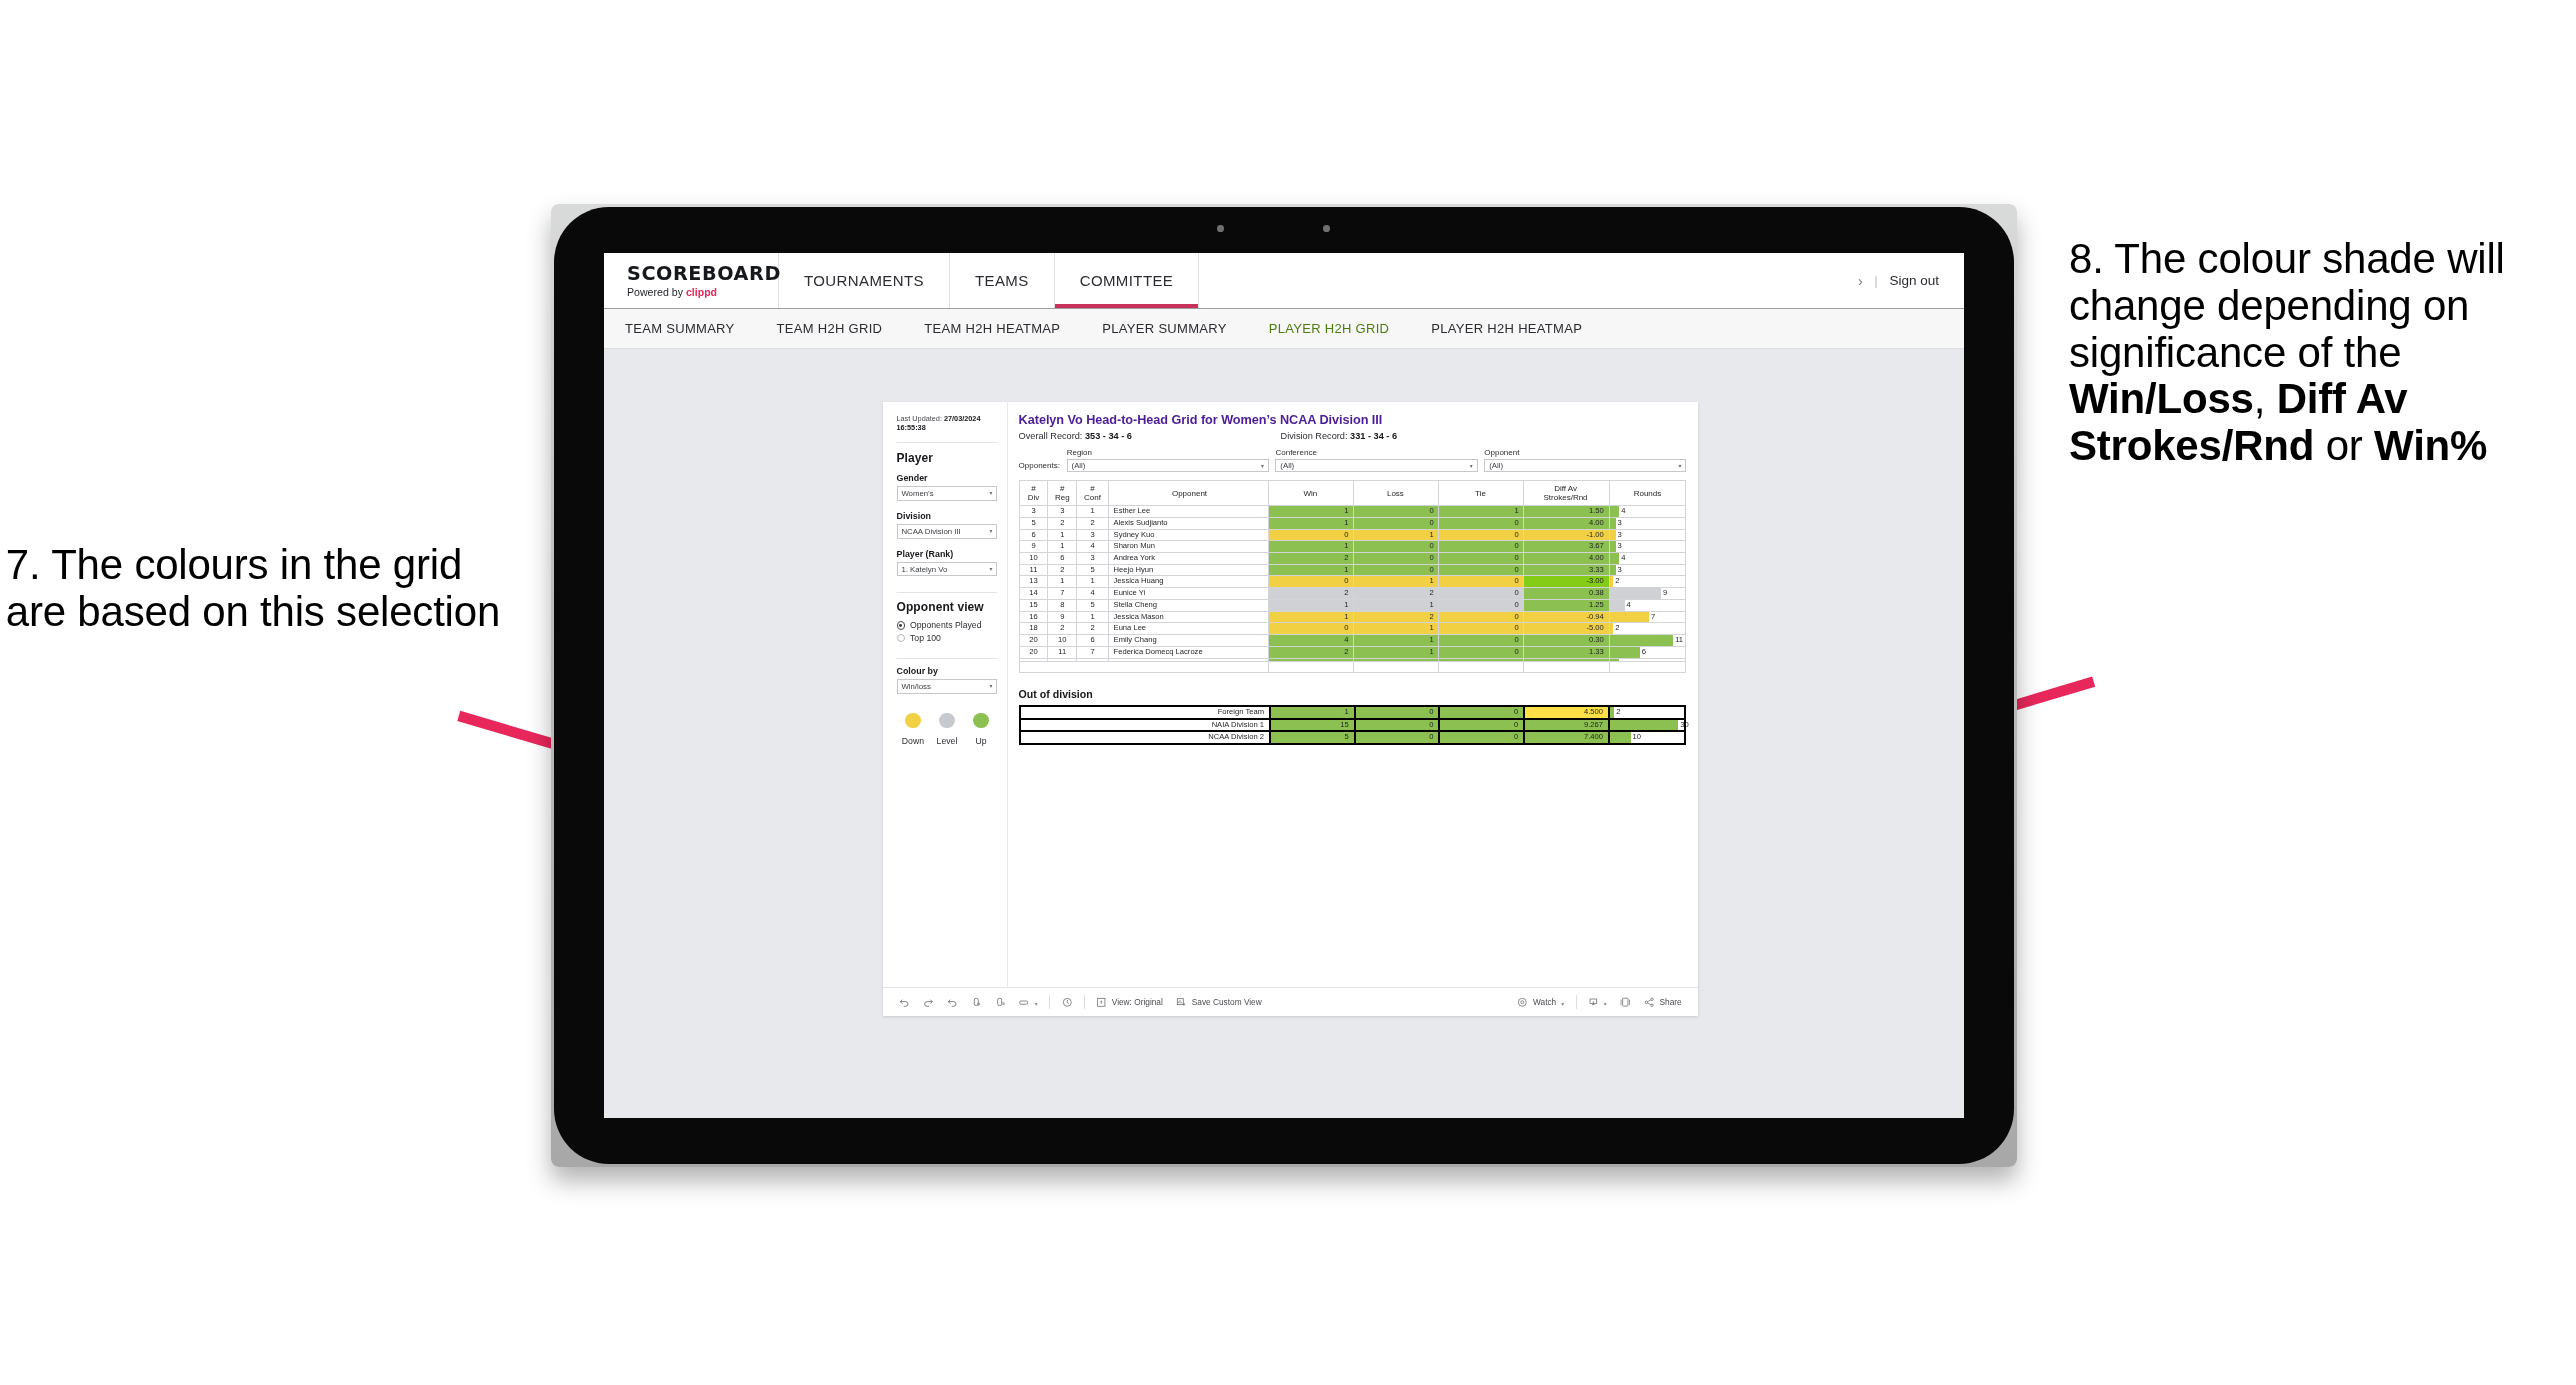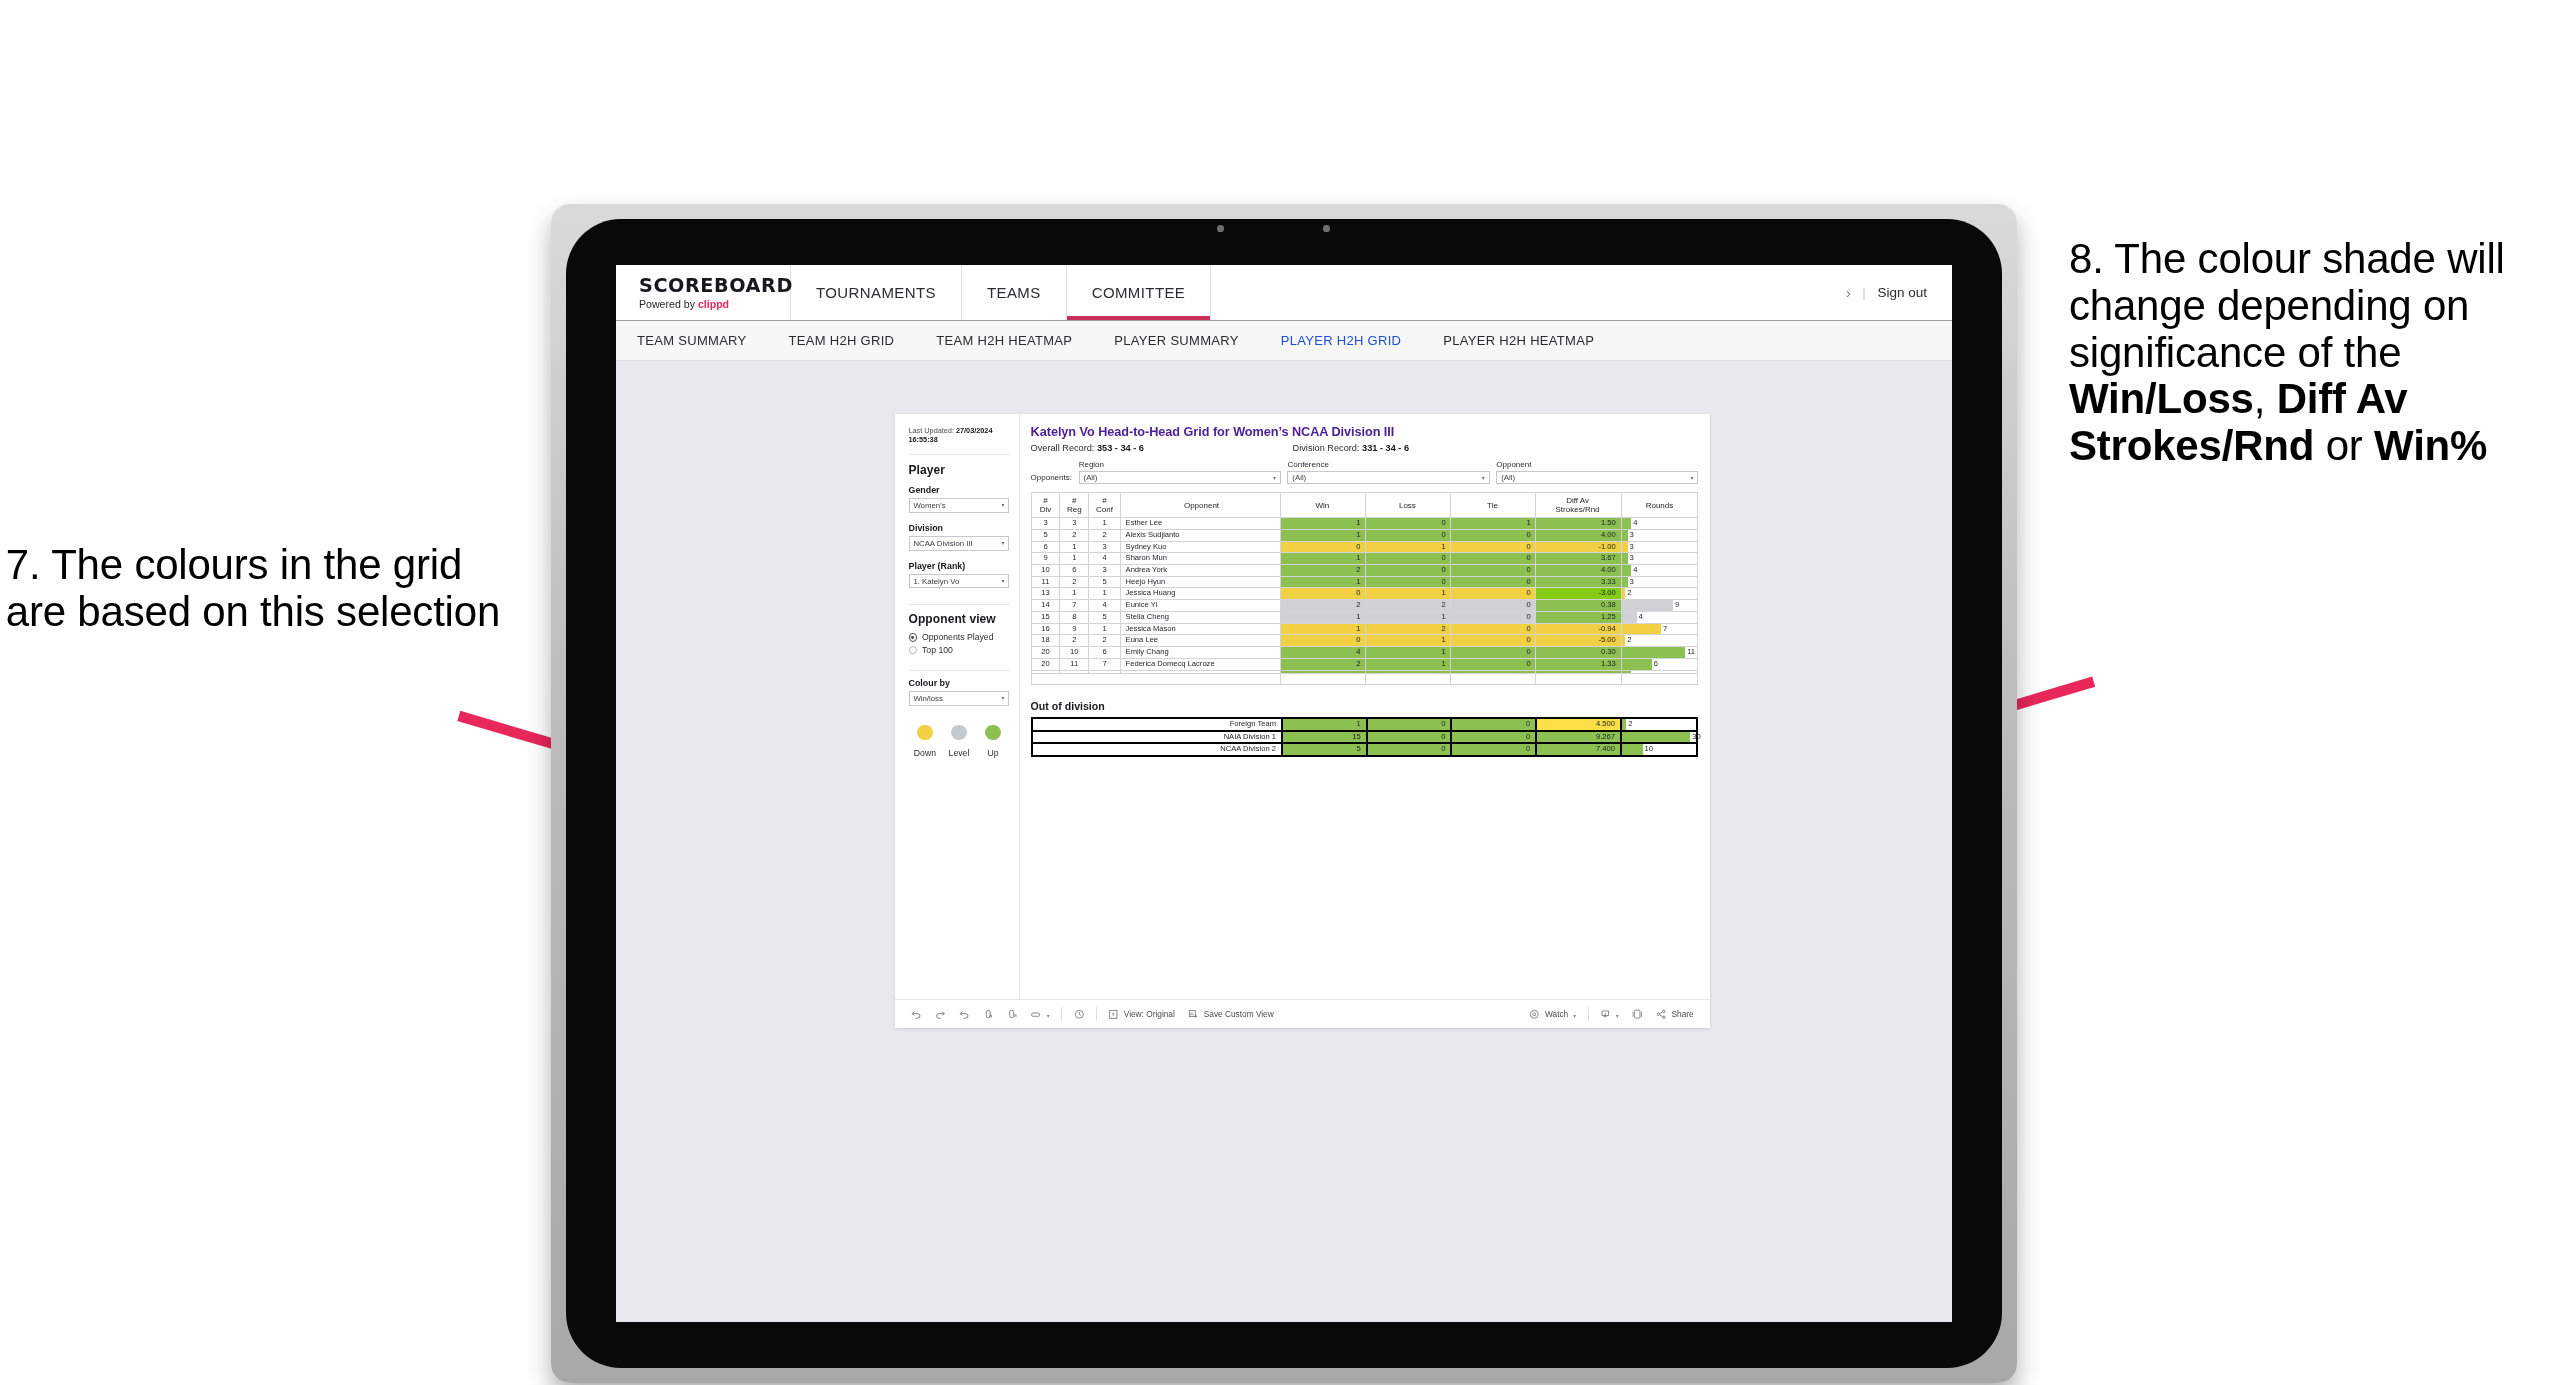--- a/index.html
+++ b/index.html
@@ -24,24 +24,24 @@
   .anno b { font-weight: 700; }
 
   .arrow { position: absolute; pointer-events: none; }
   #arrow-left  { left: 453px;  top: 708px; width: 385px; height: 116px; }
   #arrow-right { left: 1676px; top: 674px; width: 424px; height: 173px; }
 
   
   .tablet {
     position: absolute;
     left: 551px; top: 204px;
-    width: 1466px; height: 1179px;
-    border-radius: 19px;
+    width: 1466px; height: 963px;
+    border-radius: 8px;
     background: linear-gradient(180deg,#d9dada 0%,#bdbdbd 40%,#a8a8a8 100%);
-    padding: 15px;
+    padding: 3px;
     box-shadow: 0 13.5px 25px rgba(0,0,0,.30);
   }
   .tablet-inner {
     width: 100%; height: 100%;
     border-radius: 55px;
     background: #090909;
     padding: 46px 50px;
   }
   .screen {
     width: 100%; height: 100%;
@@ -91,21 +91,21 @@
   .subnav {
     height: 40px; background:#f7f7f8;
     display:flex; align-items:center; gap:0;
     border-bottom:1px solid #dcdde0;
     padding-left: 21px;
   }
   .subnav-item {
     font-size:13px; color:#2a2c31; letter-spacing:0.3px;
     padding: 0 21px 0 0; margin-right: 21px; cursor:pointer; white-space:nowrap;
   }
-  .subnav-item.active { color:#1d4ed8; }
+  .subnav-item.active { color:#4d7c0f; }
 
   
   .workspace { position:relative; height: calc(100% - 96px); background:#e8e9ed; }
 
   .viz {
     position:absolute; left: 279px; top: 53px;
     width: 815px; height: 614px;
     background:#fff;
     box-shadow: 0 1px 2.9px rgba(0,0,0,.14);
     display:flex; flex-direction:column;

